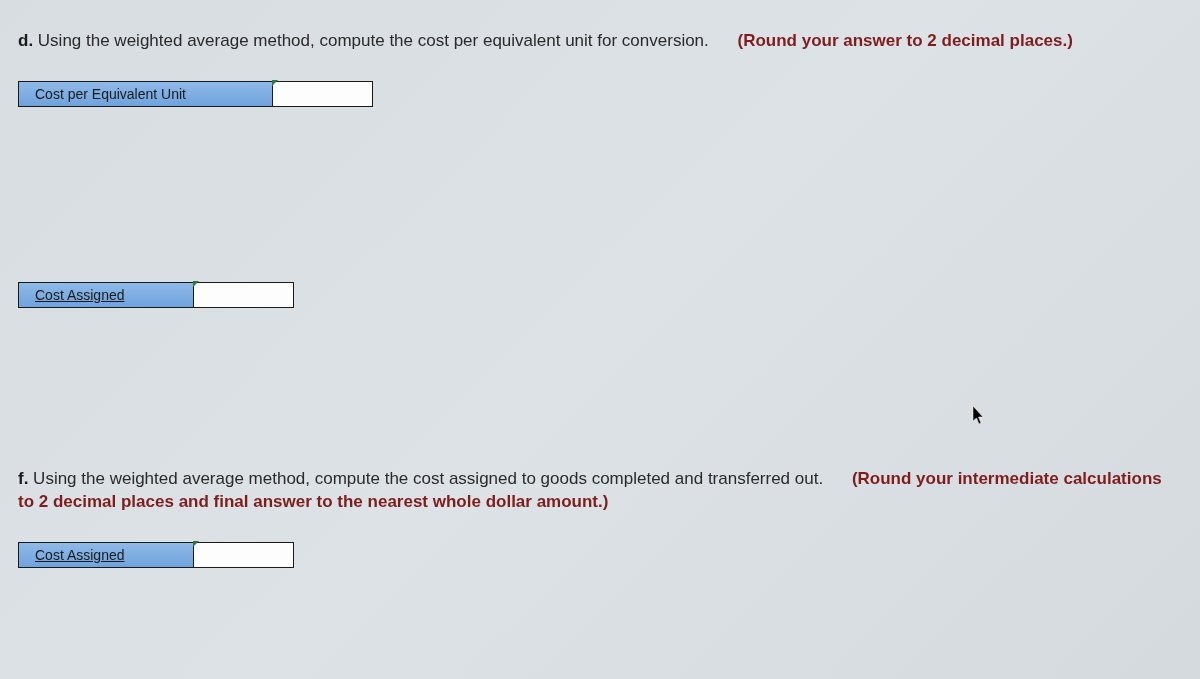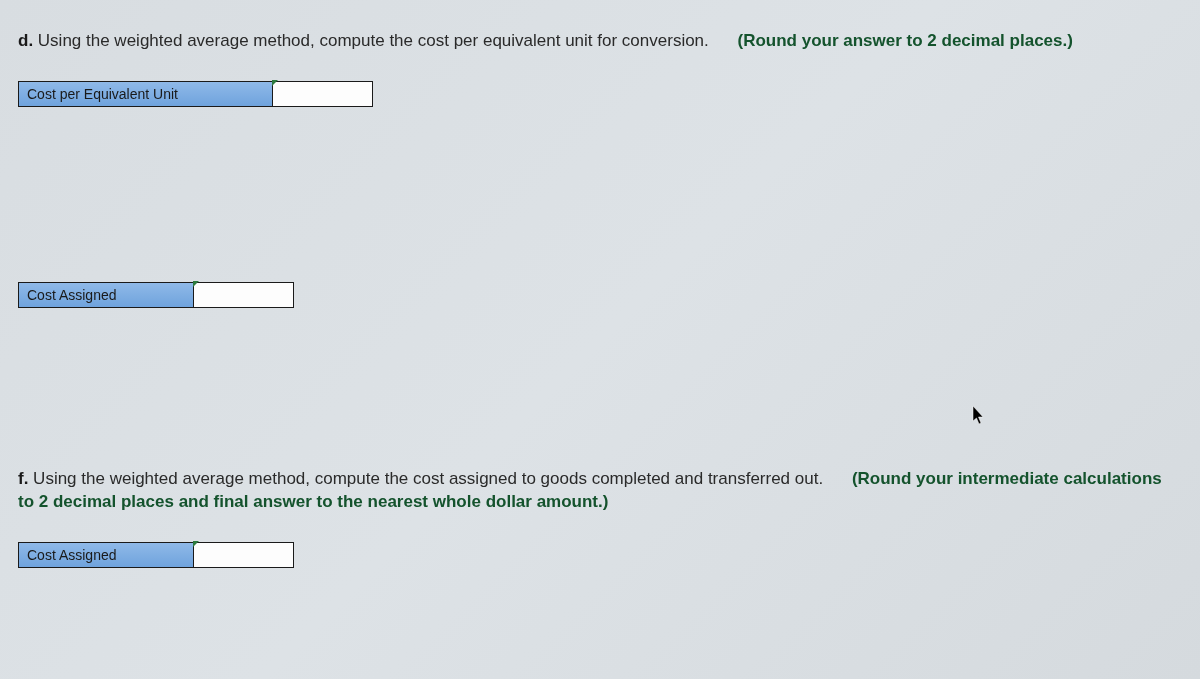--- a/index.html
+++ b/index.html
@@ -24,33 +24,33 @@
     line-height: 1.35;
     color: #2a2a2a;
     margin-bottom: 28px;
   }
   .question-text .label {
     font-weight: bold;
     color: #1a1a1a;
   }
   .question-text .instruction {
     font-weight: bold;
-    color: #14532d;
+    color: #7f1d1d;
     padding-left: 24px;
   }
   .answer-row {
     display: flex;
     align-items: stretch;
   }
   .answer-label {
     border: 1px solid #1a1a1a;
     background: linear-gradient(to bottom, #8fb9e8 0%, #6fa3dd 100%);
     color: #1a1a1a;
     font-size: 14px;
-    padding: 4px 8px;
+    padding: 4px 16px;
     display: flex;
     align-items: center;
     min-height: 26px;
   }
   .answer-input {
     border: 1px solid #1a1a1a;
     border-left: none;
     background: #fdfdfd;
     width: 100px;
     height: auto;
@@ -83,21 +83,21 @@
   }
   .cursor {
     position: absolute;
     left: 972px;
     top: 406px;
     width: 14px;
     height: 20px;
     pointer-events: none;
   }
   .label-wide { min-width: 255px; }
-  .label-med { min-width: 176px; }
+  .label-med { min-width: 176px; text-decoration: underline; }
 </style>
 </head>
 <body>
 
 <div class="question-block">
   <p class="question-text">
     <span class="label">d.</span><span> Using the weighted average method, compute the cost per equivalent unit for conversion. </span><span class="instruction">(Round your answer to 2 decimal places.)</span>
   </p>
   <div class="answer-row">
     <div class="answer-label label-wide">Cost per Equivalent Unit</div>

